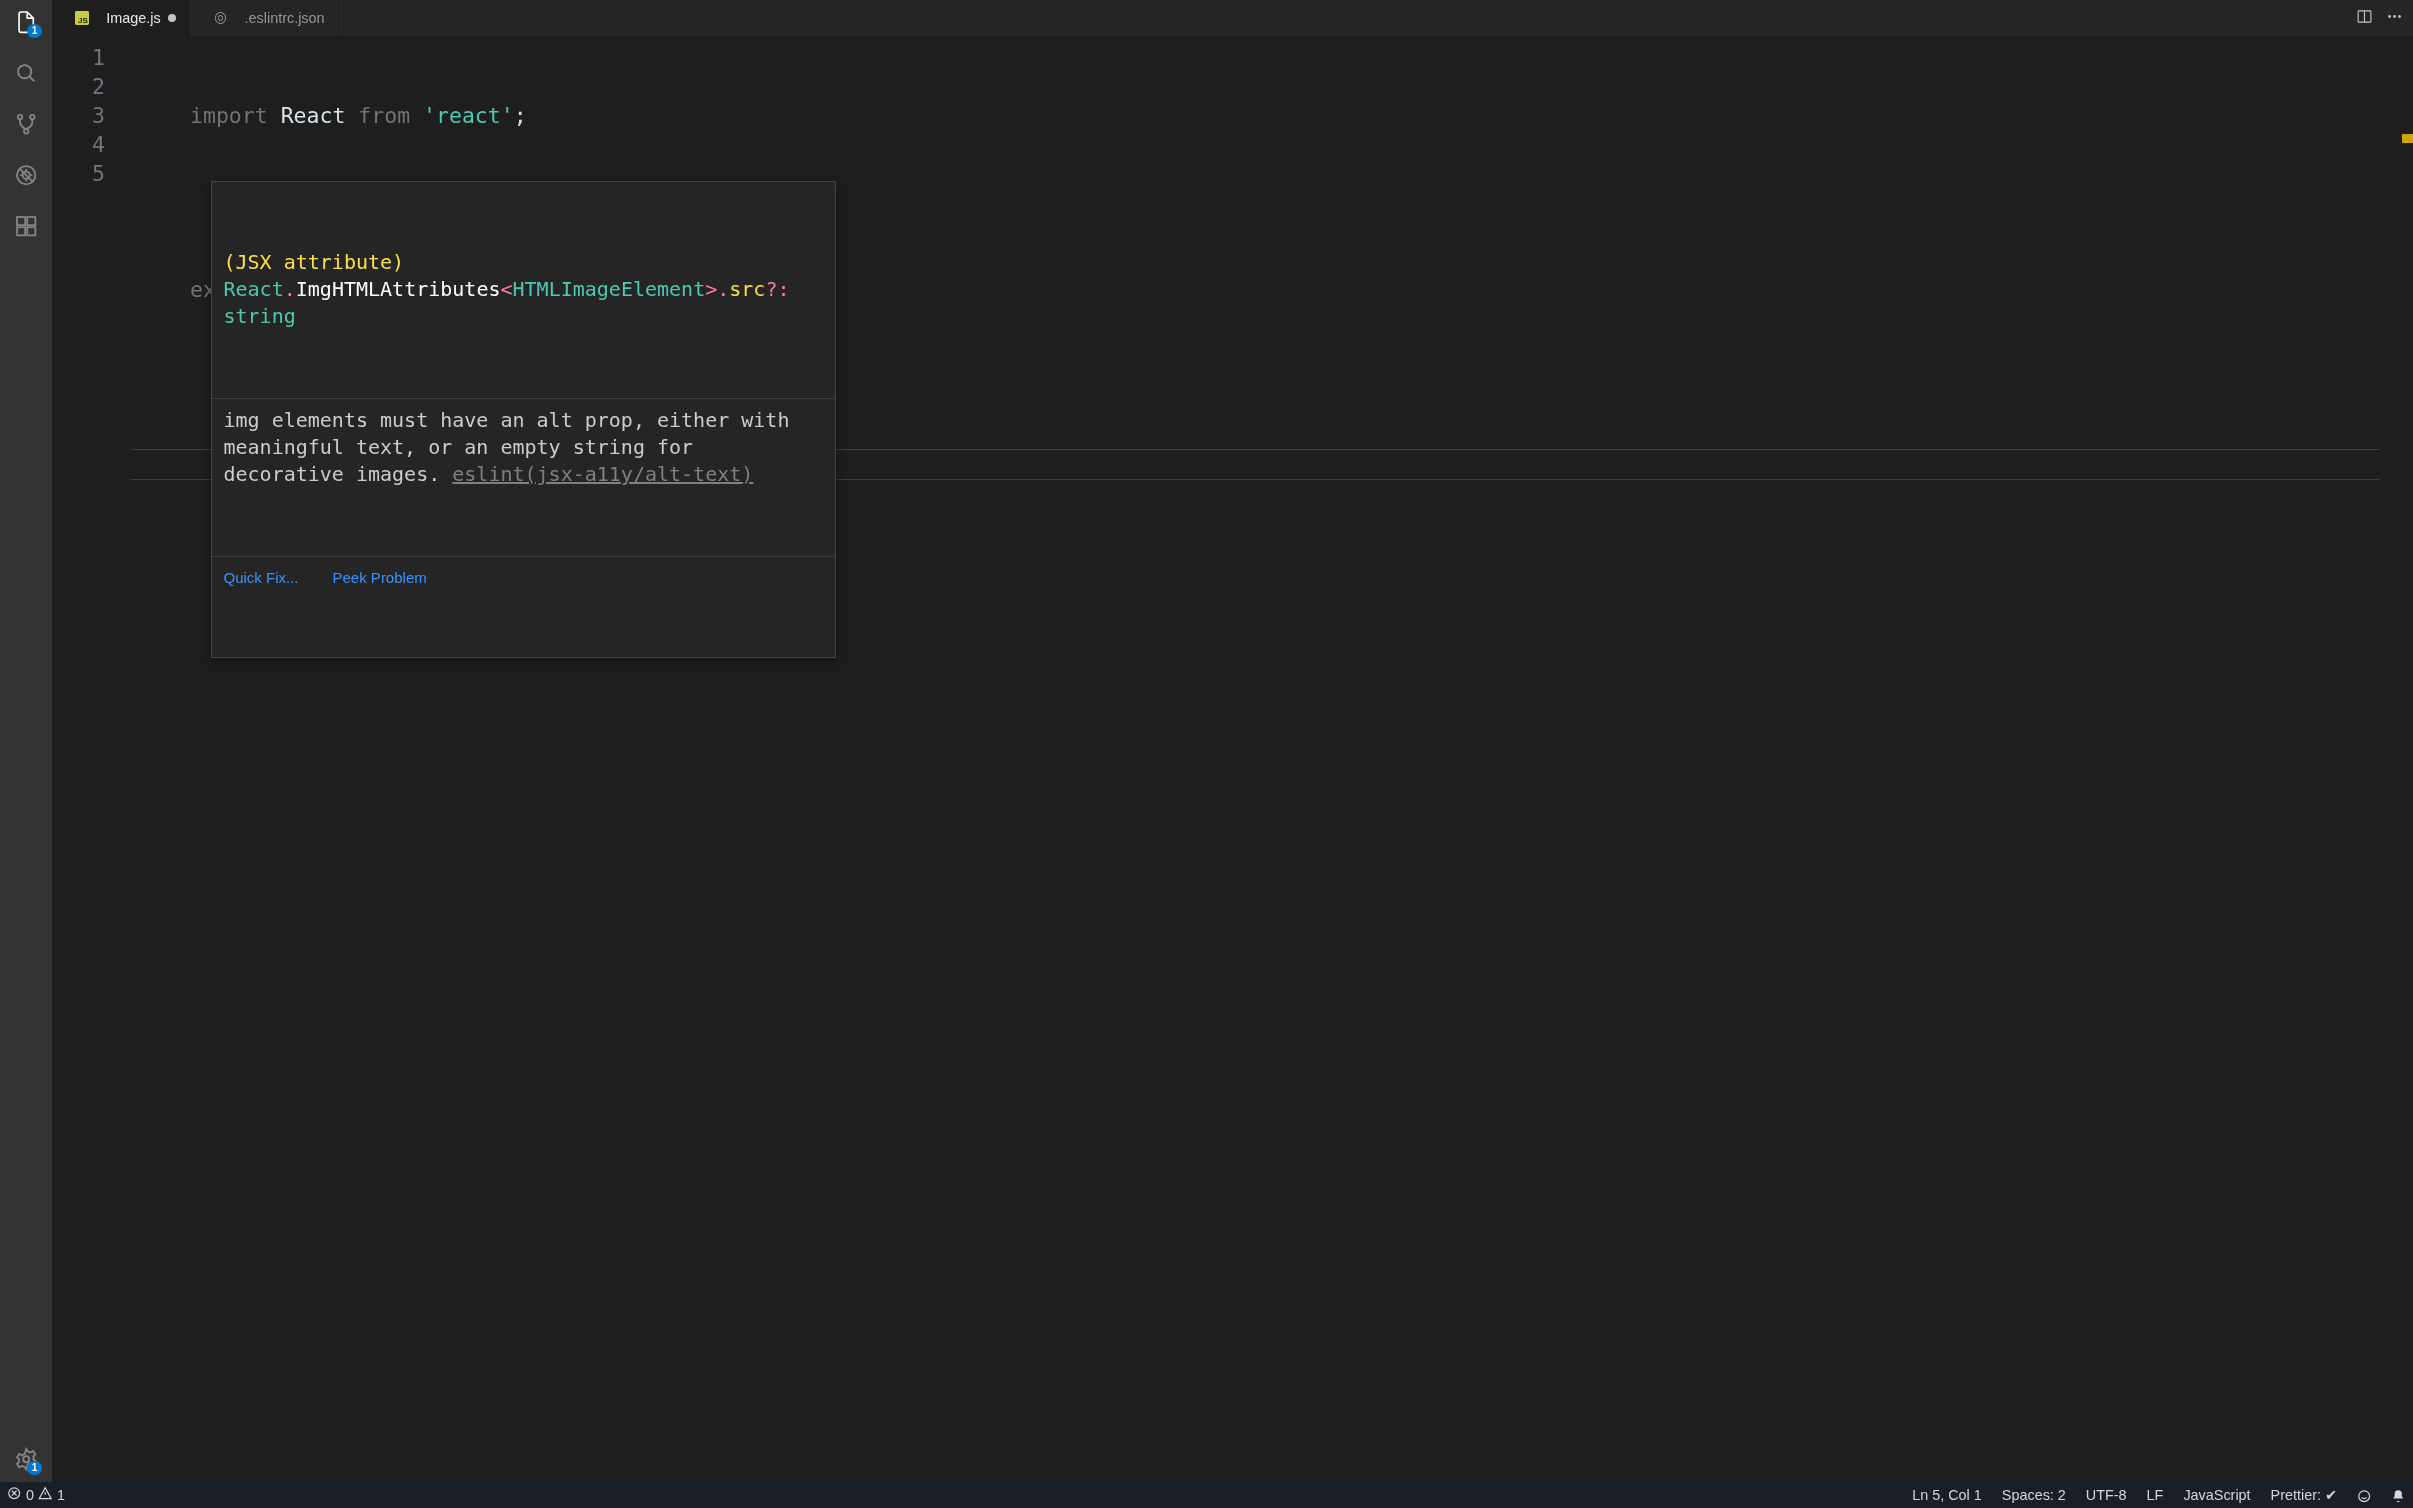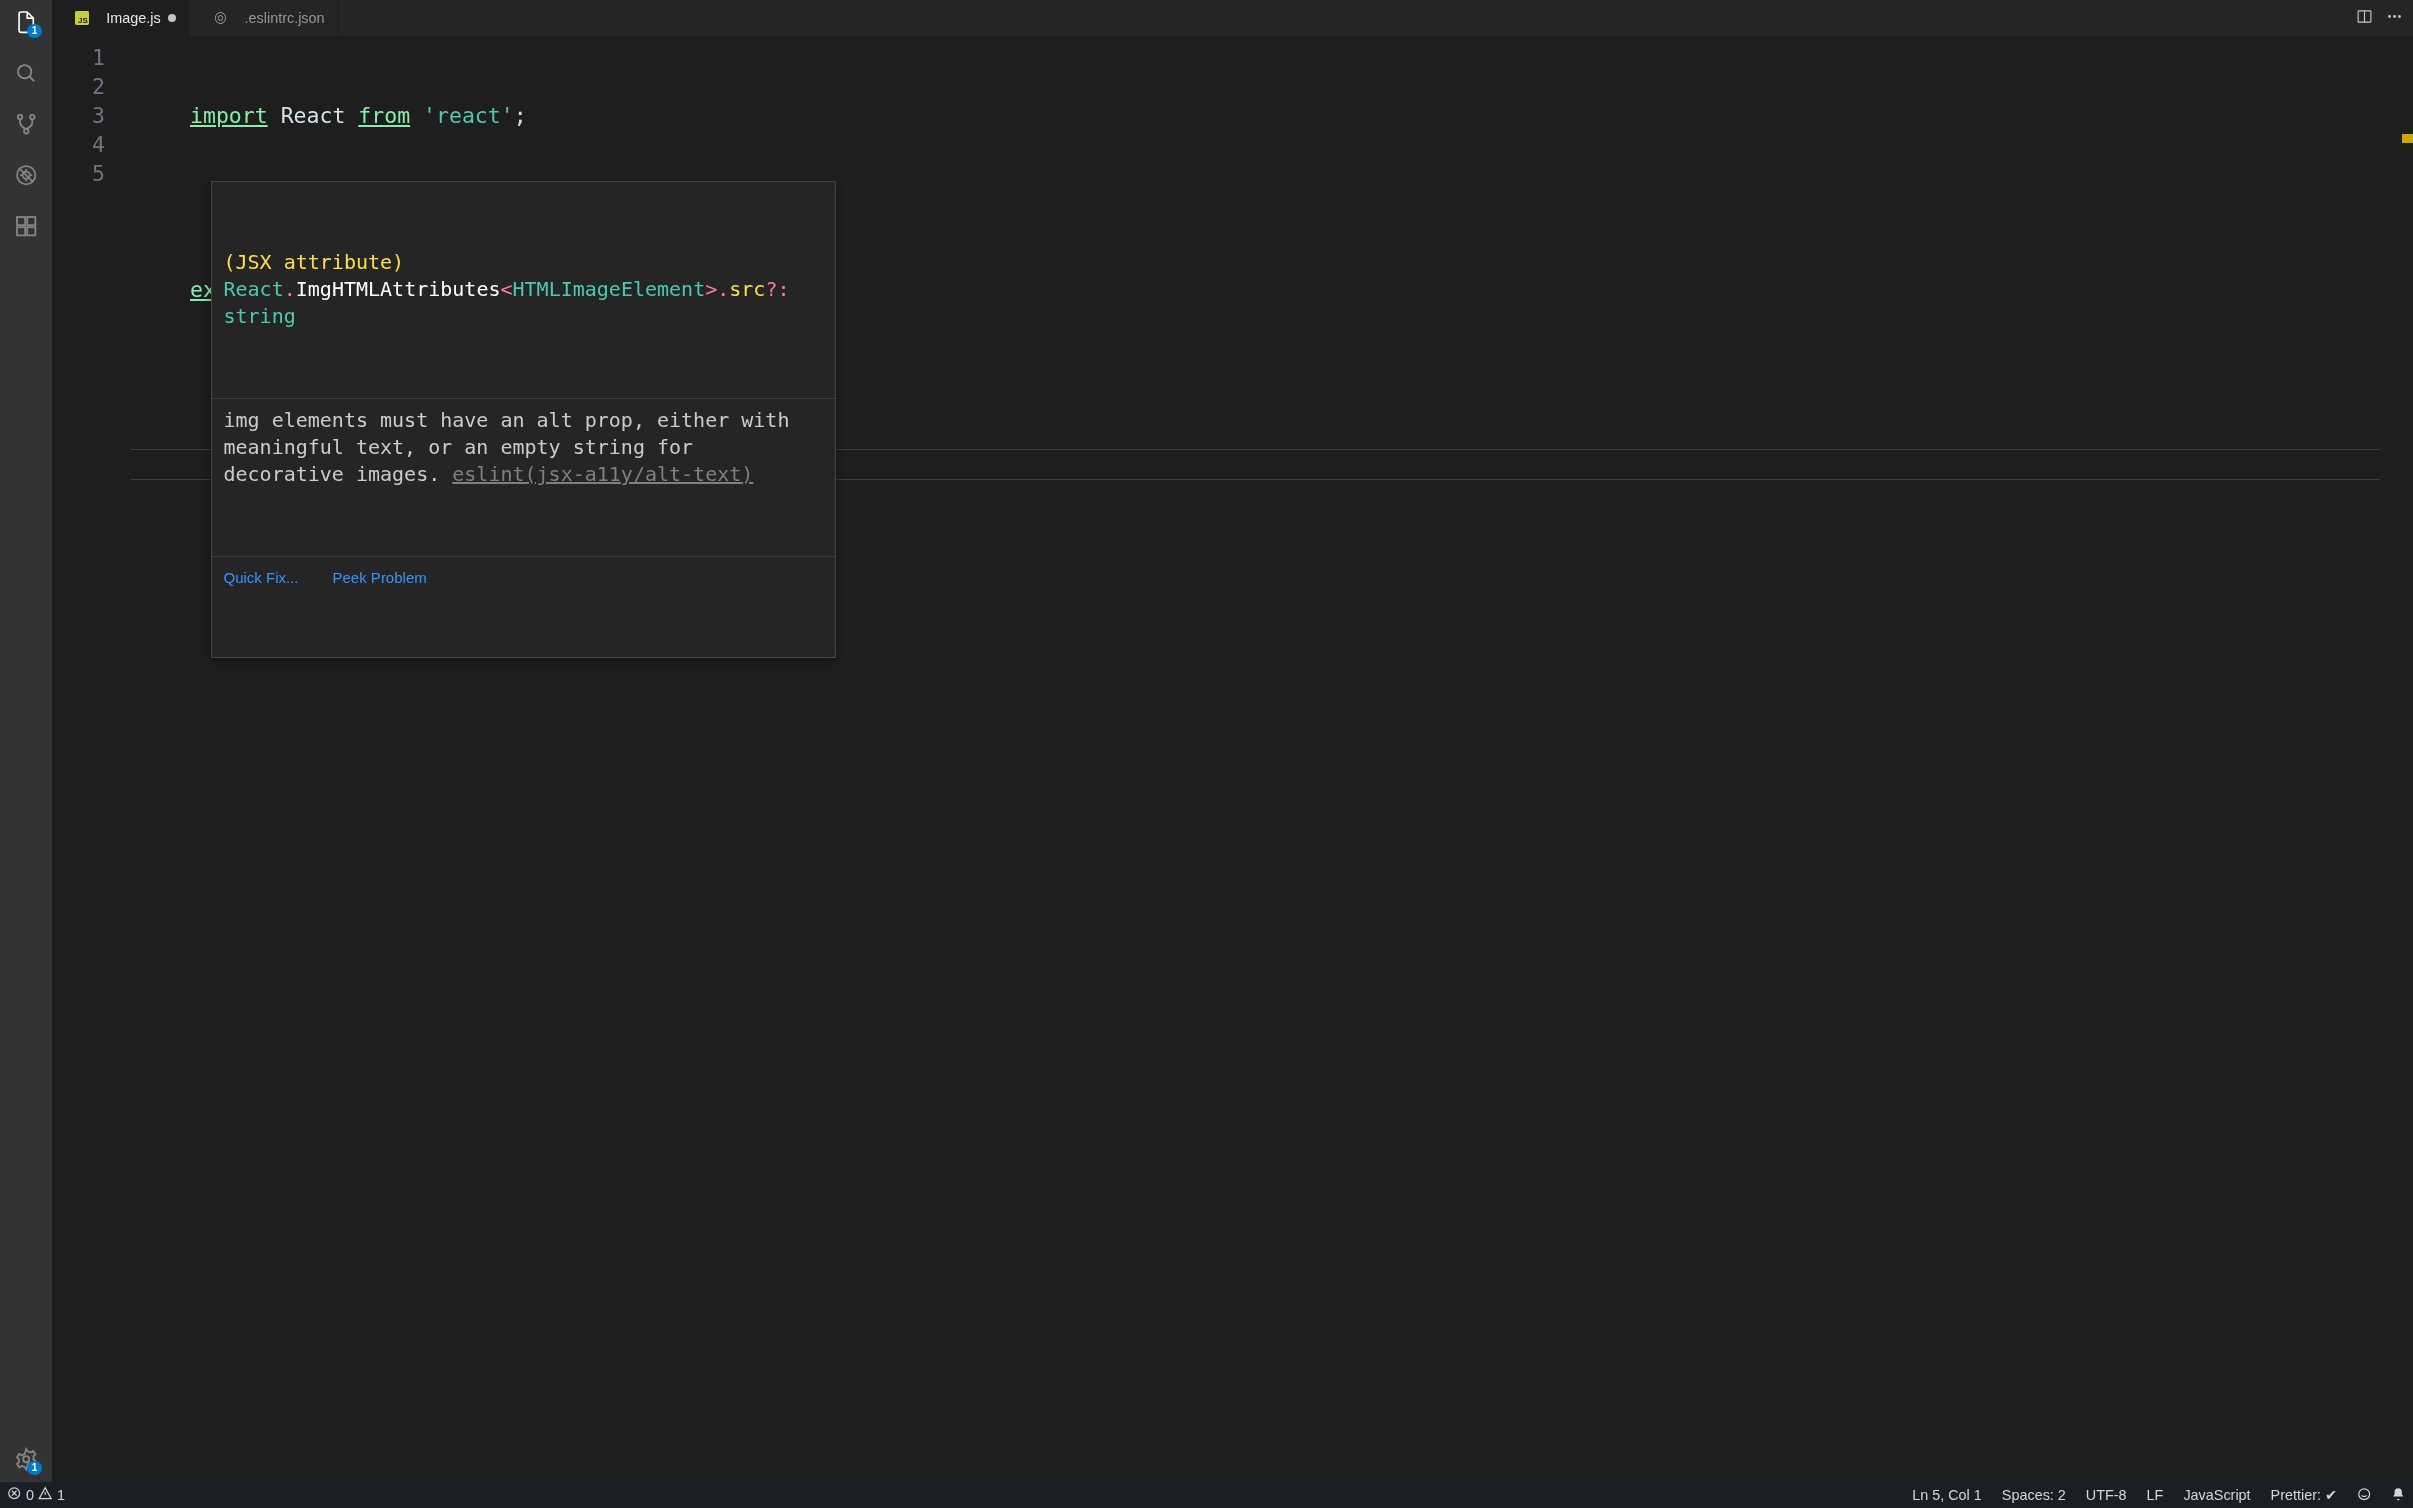--- a/index.html
+++ b/index.html
@@ -100,21 +100,21 @@
     padding-top:7.2px;
     font-size:21.5px;
     line-height:29px;
     white-space:pre;
     position:relative;
   }
   .tok-default   { color:#d6e2e7; }
   .tok-storage   { color:#4ec9b0; }
   .tok-name      { color:#f9f1a5; }
   .tok-func      { color:#4fc1e9; }
-  .tok-operator  { color:#86efac;text-decoration:underline; }
+  .tok-operator  { color:#737373; }
   .tok-tagpunct  { color:#808080; }
   .tok-tagname   { color:#4fc1e9; }
   .tok-attr      { color:#9cdcfe; }
   .tok-punct     { color:#d6e2e7; }
 
   .hl-select {
     background:#3b4758;
   }
   .hl-warn {
     text-decoration: underline wavy #cca700 1.4px;
@@ -192,21 +192,21 @@
     font-family: -apple-system, "Segoe UI", sans-serif;
     font-size:14.4px;
     display:flex;
     align-items:center;
     padding: 0 7.2px;
     gap:13px;
   }
   .status-bar .spacer { flex:1; }
   .sb-item { display:flex; align-items:center; gap:4.3px; cursor:pointer; }
   .sb-item svg { width:14.4px; height:14.4px; }
-  .sb-right { display:flex; gap:20px; align-items:flex-start; }
+  .sb-right { display:flex; gap:20px; align-items:flex-end; }
 
   
   .js-badge {
     background:#cbcb41; color:#1e1e1e;
     font-weight:700; font-size:8px;
     width:14.4px; height:14.4px;
     display:flex; align-items:flex-end; justify-content:flex-end;
     padding:0.7px 1.4px;
     border-radius:1.4px;
   }

